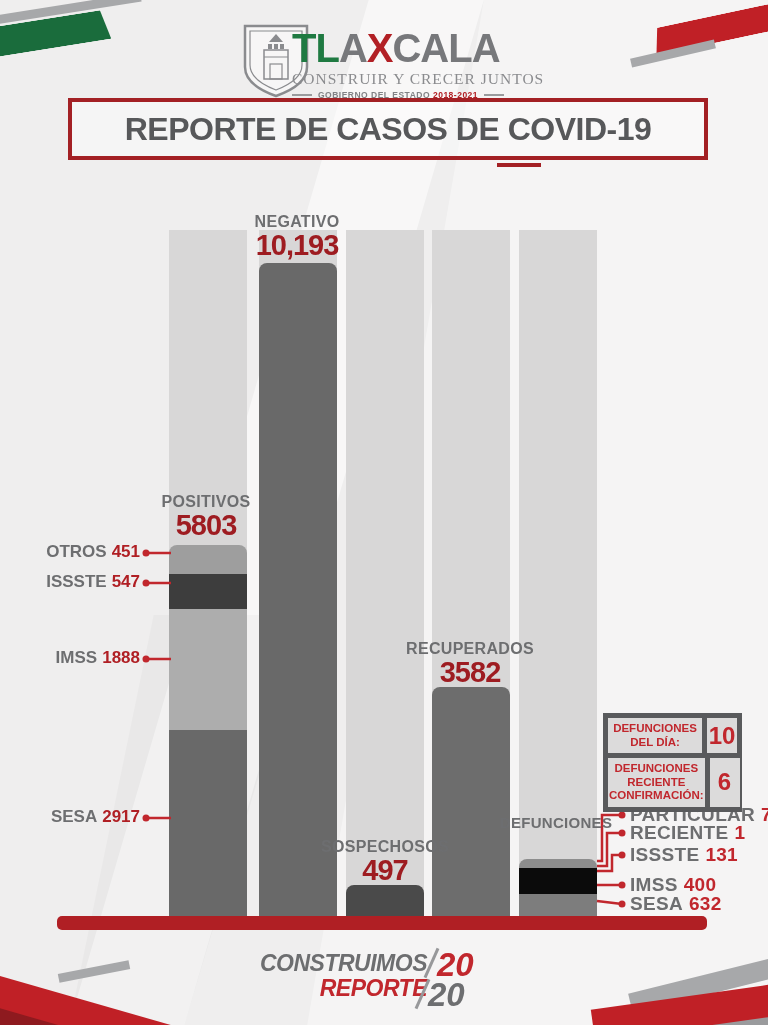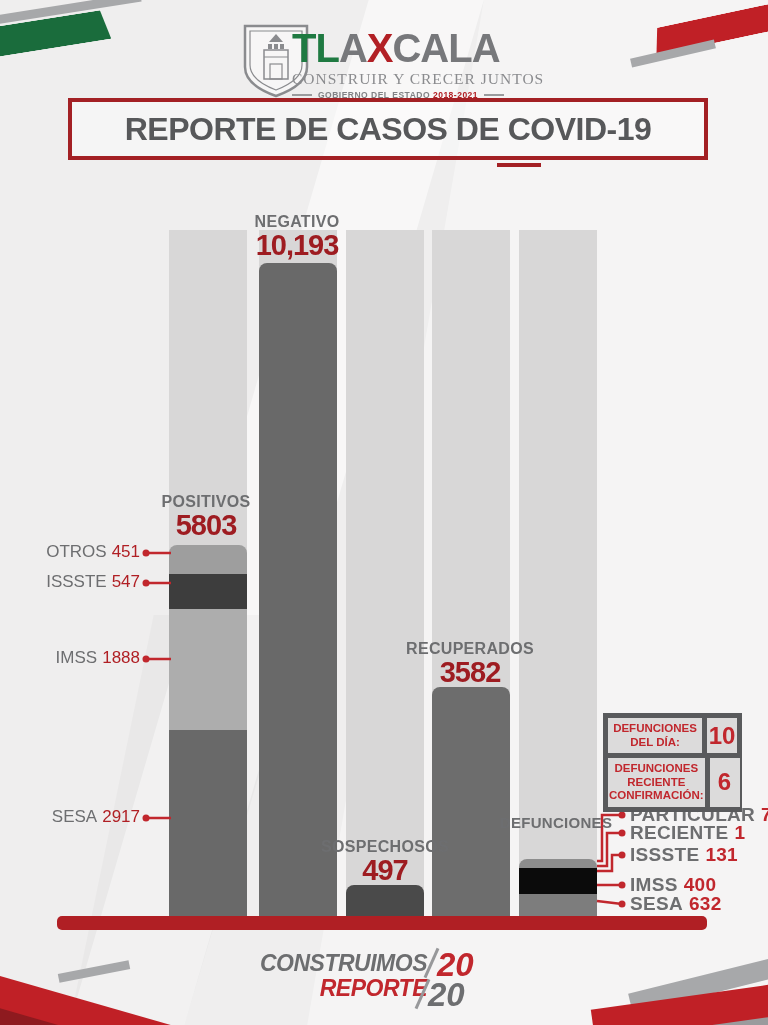--- a/index.html
+++ b/index.html
@@ -44,21 +44,21 @@
   .date-dash{position:absolute;left:497px;top:163px;width:44px;height:4px;background:#a32024;z-index:6;}
   
   .track{position:absolute;top:230px;width:78px;height:687px;background:#d8d7d7;z-index:2;}
   .bar{position:absolute;bottom:0;left:0;width:100%;border-radius:8px 8px 0 0;overflow:hidden;
        display:flex;flex-direction:column;}
   .baseline{position:absolute;left:57px;top:916px;width:650px;height:14px;background:#b01f24;border-radius:5px;z-index:5;}
   .bar-caption{position:absolute;transform:translateX(-50%);text-align:center;z-index:6;white-space:nowrap;}
   .cap-label{font-size:16px;font-weight:bold;color:#6d6e70;letter-spacing:.3px;line-height:1.15;}
   .cap-value{font-size:29px;font-weight:bold;color:#9e1c21;letter-spacing:-1px;line-height:1.0;}
   .side-label{position:absolute;right:628px;display:flex;gap:5px;z-index:6;white-space:nowrap;
-              font-size:17px;font-weight:normal;}
+              font-size:17px;font-weight:bold;}
   .sl-name{color:#6d6e70;} .sl-val{color:#b01f24;}
   .bk-label{position:absolute;left:630px;display:flex;gap:6px;z-index:6;white-space:nowrap;
             font-size:19px;font-weight:bold;letter-spacing:.3px;}
   .bk-name{color:#6d6e70;} .bk-val{color:#c1272d;}
   #connectors{position:absolute;left:0;top:0;z-index:5;pointer-events:none;}
   
   .stats{position:absolute;left:603px;top:713px;width:139px;background:#595a5c;padding:5px;z-index:6;
          display:flex;flex-direction:column;gap:5px;box-sizing:border-box;}
   .stat-row{display:flex;gap:5px;}
   .stat-cell{background:#dcdbdb;color:#c1272d;font-weight:bold;font-size:11.5px;line-height:1.18;

